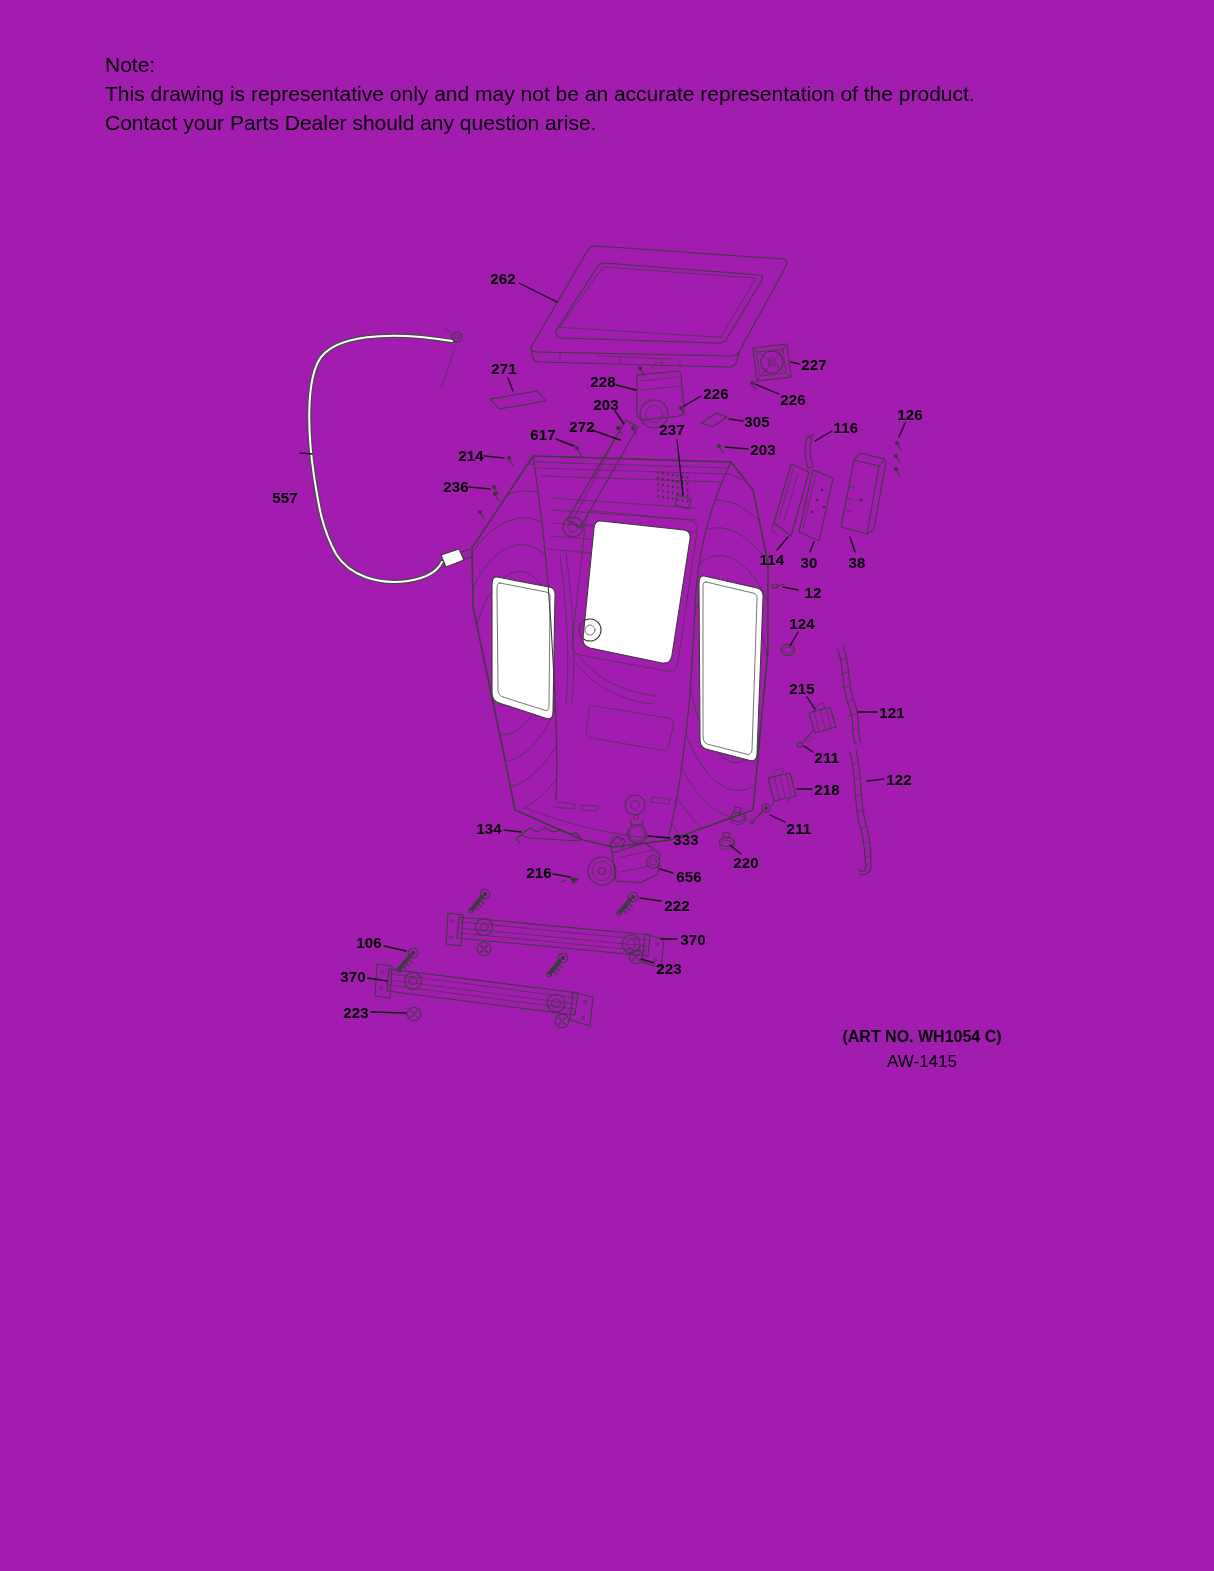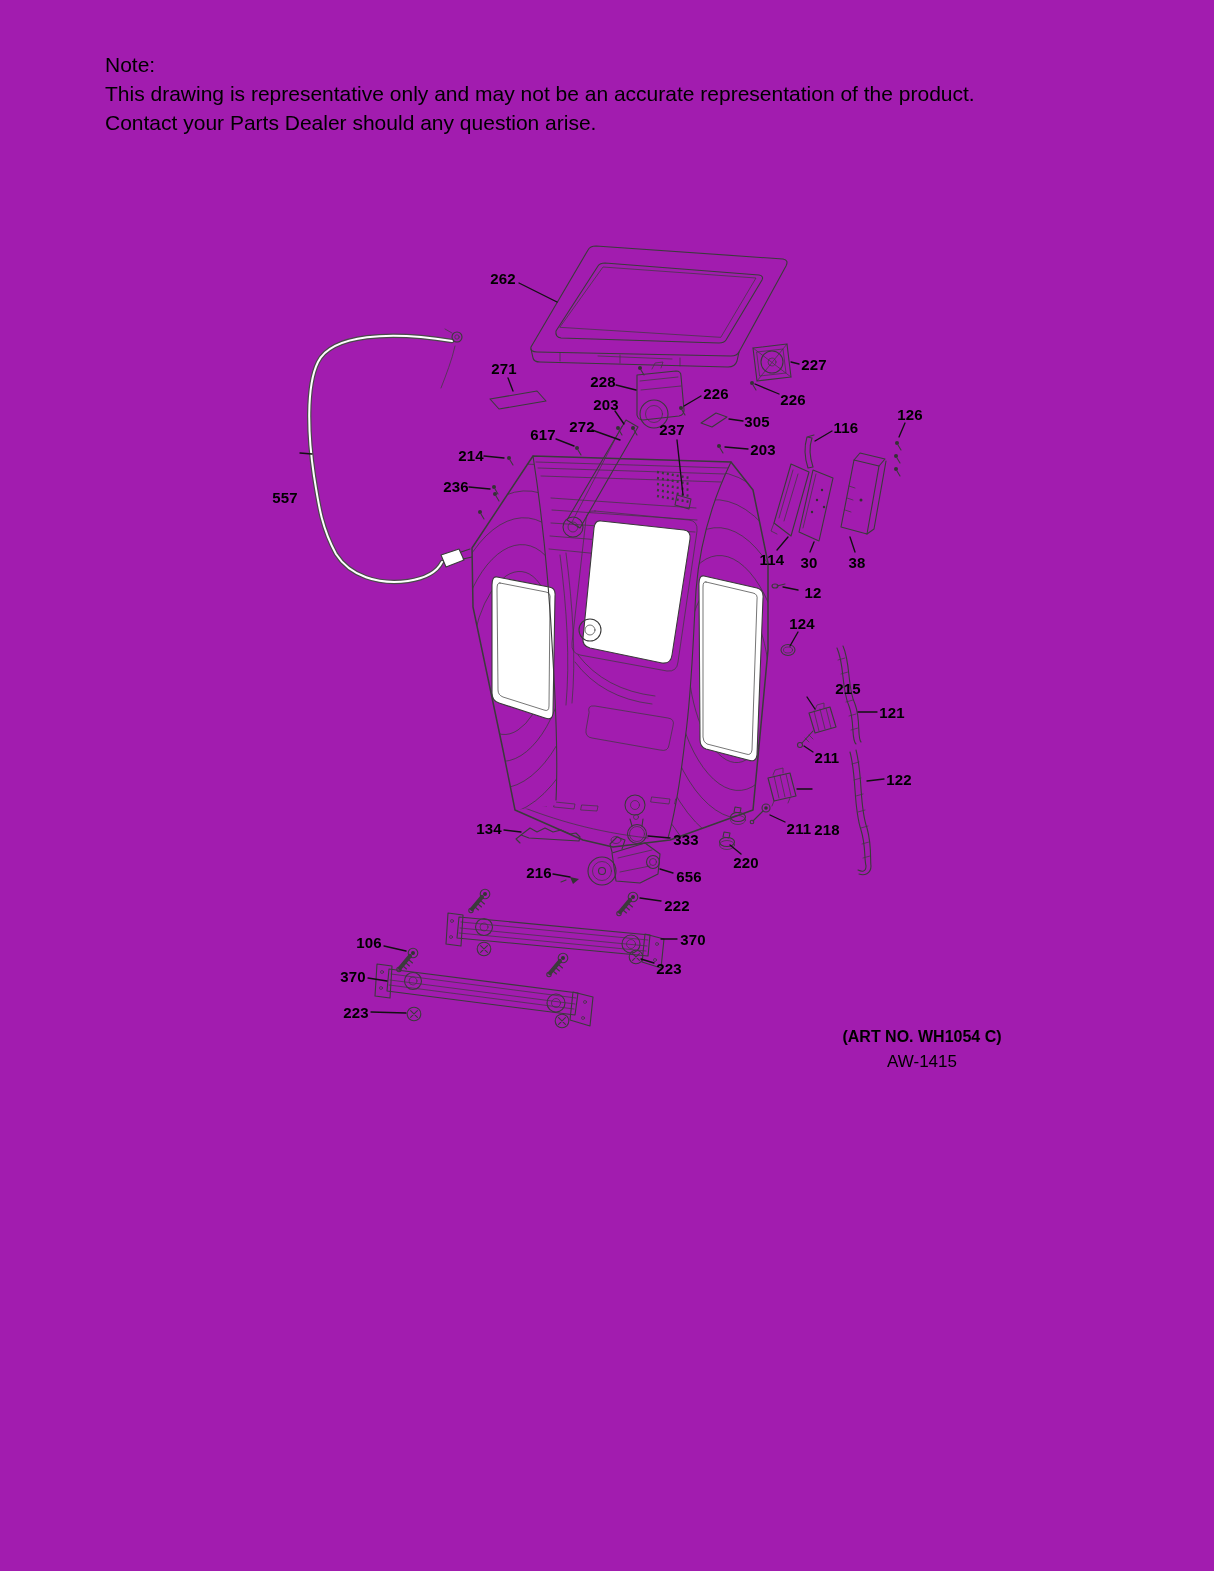--- a/index.html
+++ b/index.html
@@ -357,25 +357,25 @@
       <div class="callout" style="left: 582px; top: 426px;">272</div>
       <div class="callout" style="left: 672px; top: 429px;">237</div>
       <div class="callout" style="left: 763px; top: 449px;">203</div>
       <div class="callout" style="left: 471px; top: 455px;">214</div>
       <div class="callout" style="left: 456px; top: 486px;">236</div>
       <div class="callout" style="left: 772px; top: 559px;">114</div>
       <div class="callout" style="left: 809px; top: 562px;">30</div>
       <div class="callout" style="left: 857px; top: 562px;">38</div>
       <div class="callout" style="left: 813px; top: 592px;">12</div>
       <div class="callout" style="left: 802px; top: 623px;">124</div>
-      <div class="callout" style="left: 848px; top: 688px; text-align: center;">215</div>
+      <div class="callout" style="left: 802px; top: 688px; text-align: center;">215</div>
       <div class="callout" style="left: 892px; top: 712px;">121</div>
       <div class="callout" style="left: 827px; top: 757px;">211</div>
       <div class="callout" style="left: 899px; top: 779px;">122</div>
-      <div class="callout" style="left: 827px; top: 829px;">218</div>
+      <div class="callout" style="left: 827px; top: 789px;">218</div>
       <div class="callout" style="left: 799px; top: 828px;">211</div>
       <div class="callout" style="left: 746px; top: 862px;">220</div>
       <div class="callout" style="left: 489px; top: 828px;">134</div>
       <div class="callout" style="left: 686px; top: 839px;">333</div>
       <div class="callout" style="left: 539px; top: 872px;">216</div>
       <div class="callout" style="left: 689px; top: 876px;">656</div>
       <div class="callout" style="left: 677px; top: 905px;">222</div>
       <div class="callout" style="left: 693px; top: 939px;">370</div>
       <div class="callout" style="left: 369px; top: 942px;">106</div>
       <div class="callout" style="left: 669px; top: 968px;">223</div>

